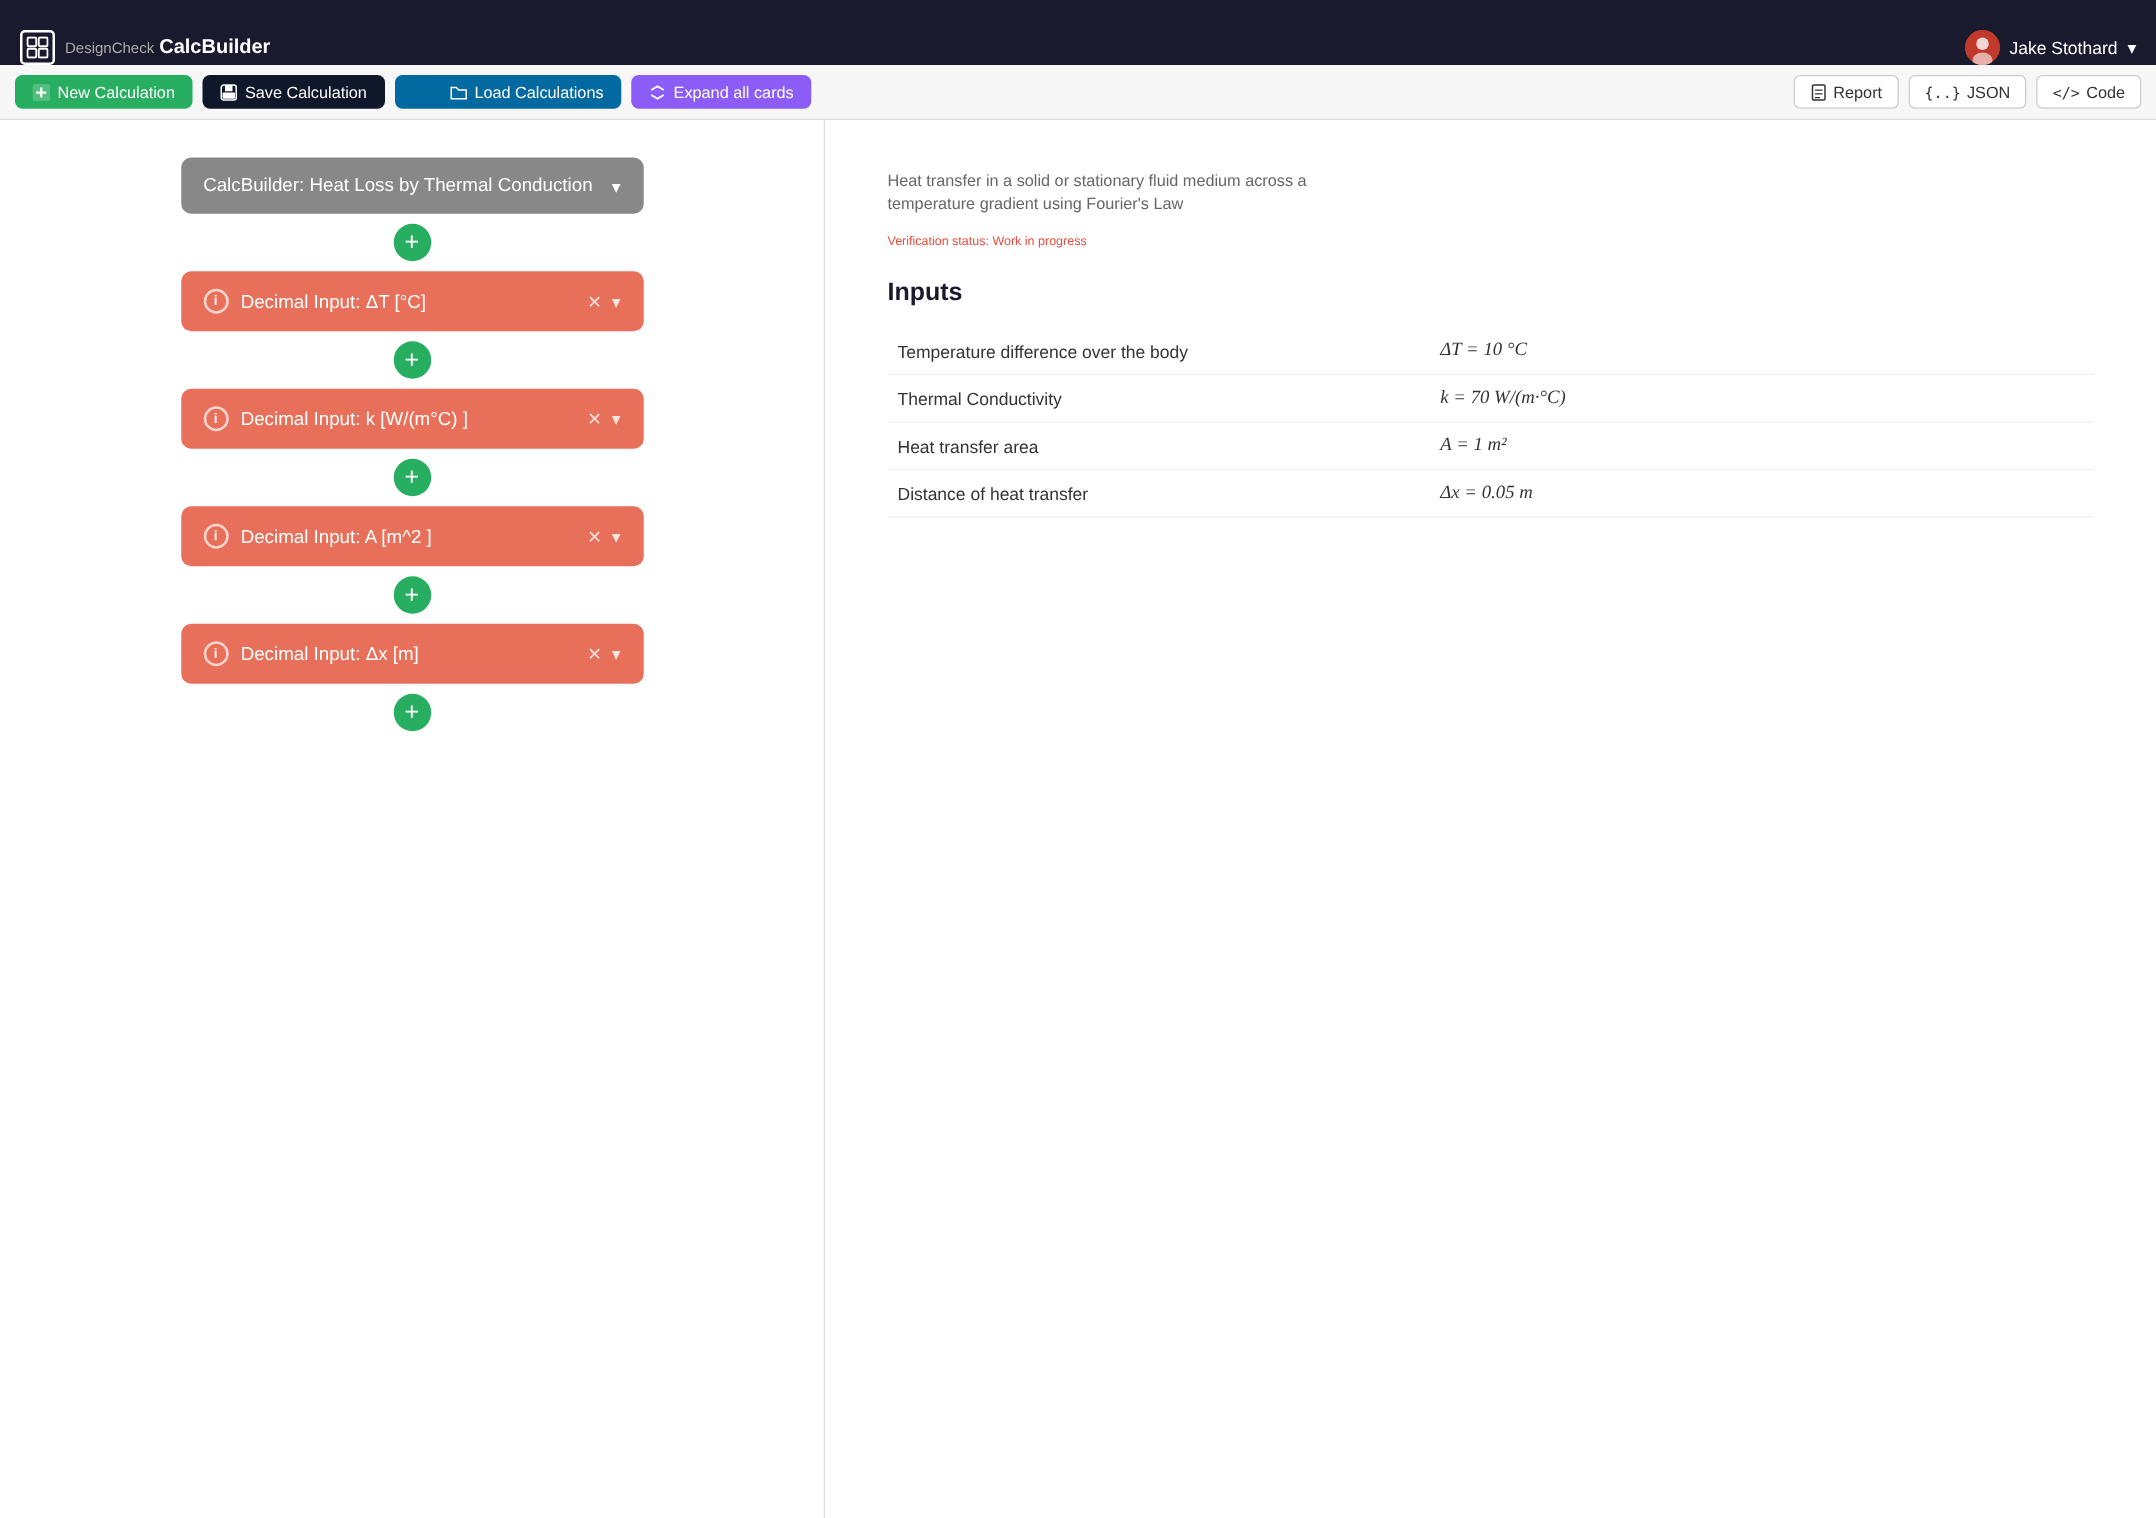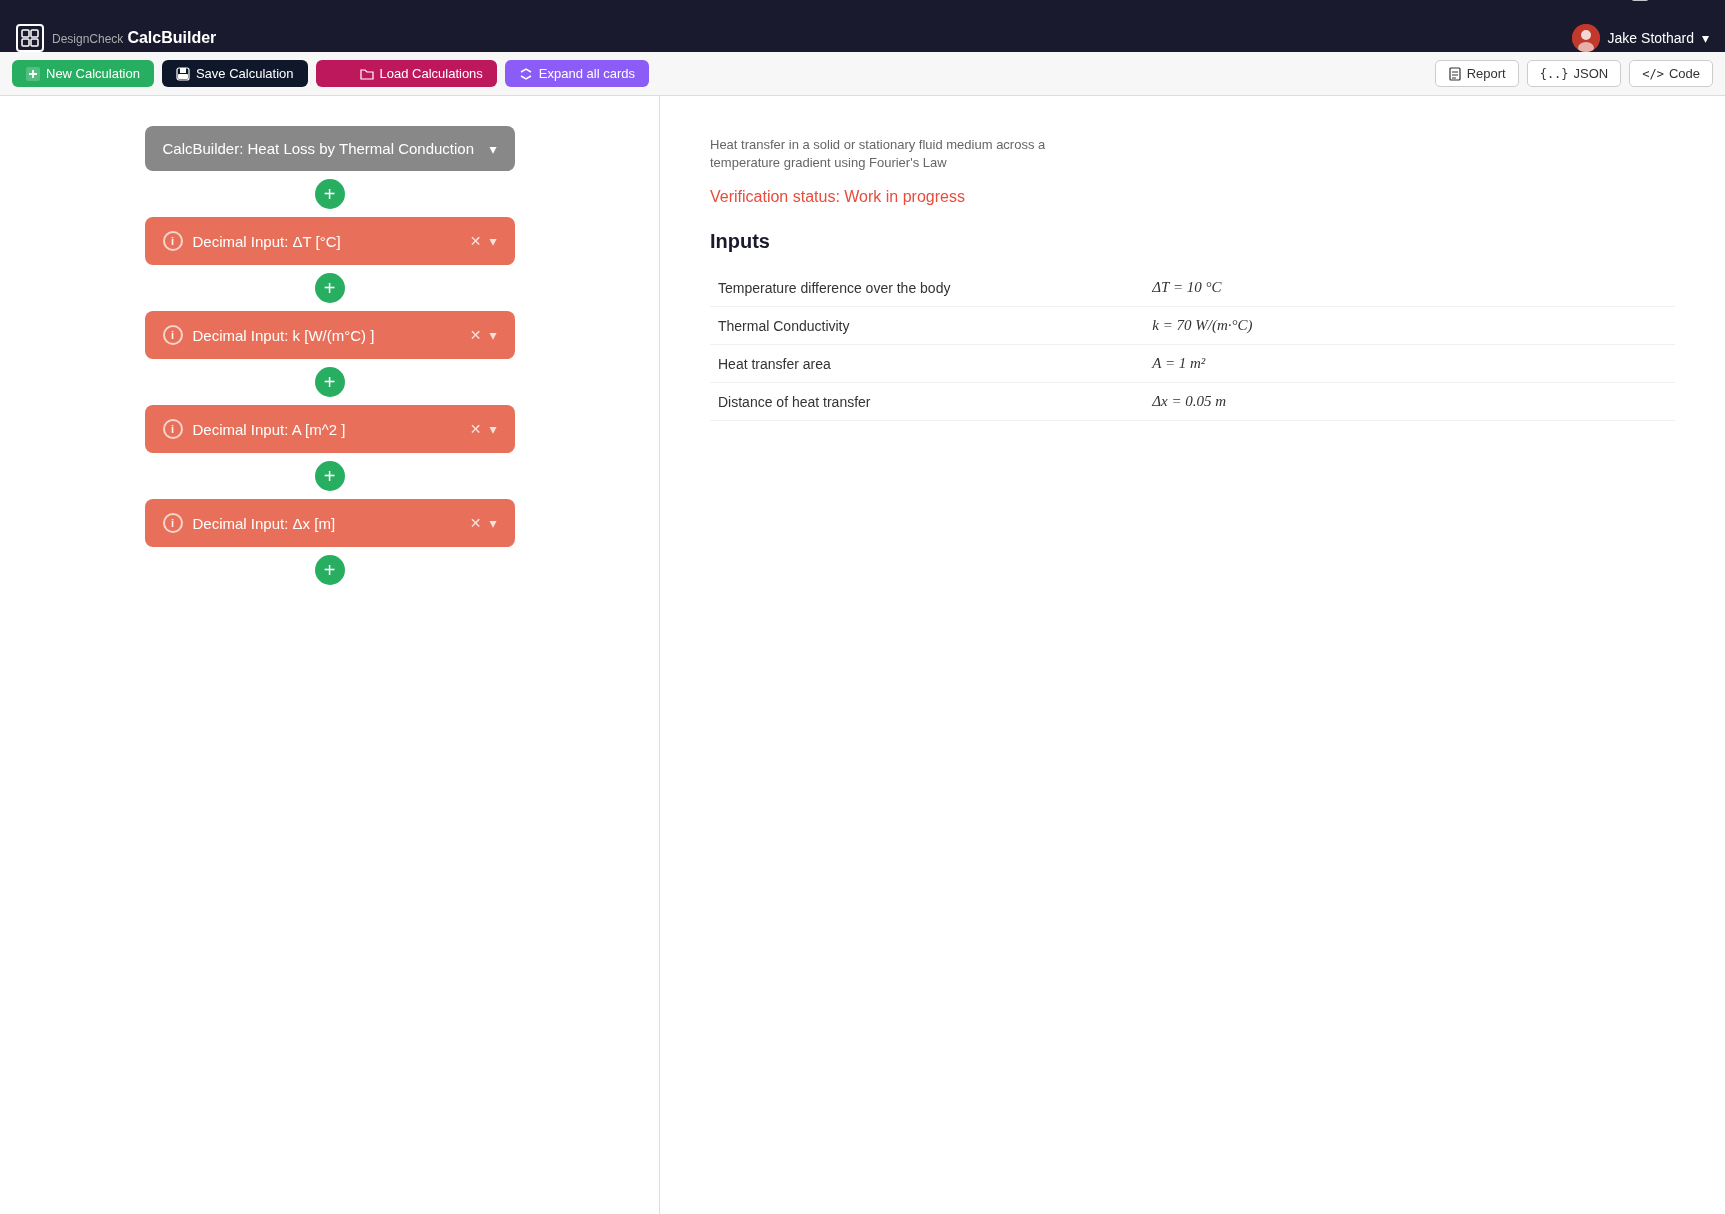--- a/index.html
+++ b/index.html
@@ -60,21 +60,21 @@
     .toolbar-left { display: flex; gap: 8px; align-items: center; }
     .toolbar-right { display: flex; gap: 8px; align-items: center; }
     .btn {
       display: flex; align-items: center; gap: 6px;
       padding: 6px 14px; border-radius: 6px;
       font-size: 13px; font-weight: 500; cursor: pointer;
       border: none;
     }
     .btn-green { background: #27ae60; color: white; }
     .btn-blue { background: #0f172a; color: white; }
-    .btn-purple { background: #be185d; color: white; padding-left: 44px; }
+    .btn-purple { background: #0369a1; color: white; padding-left: 44px; }
     .btn-orange { background: #8b5cf6; color: white; }
     .btn-outline {
       background: white; border: 1px solid #ccc; color: #333;
       display: flex; align-items: center; gap: 5px;
       padding: 5px 12px; border-radius: 5px; font-size: 13px; cursor: pointer;
     }
 
     
     .main-content {
       display: flex;
@@ -175,21 +175,21 @@
       margin-bottom: 16px;
       max-width: 400px;
       line-height: 1.4;
     }
     .report-calc-id {
       font-size: 13px;
       color: #555;
       margin-bottom: 4px;
     }
     .verification-status {
-      font-size: 16px;
+      font-size: 10px;
       color: #e74c3c;
       margin-bottom: 24px;
     }
     .inputs-heading {
       font-size: 20px;
       font-weight: 700;
       margin-bottom: 16px;
       color: #1a1a2e;
     }
     .inputs-table {

